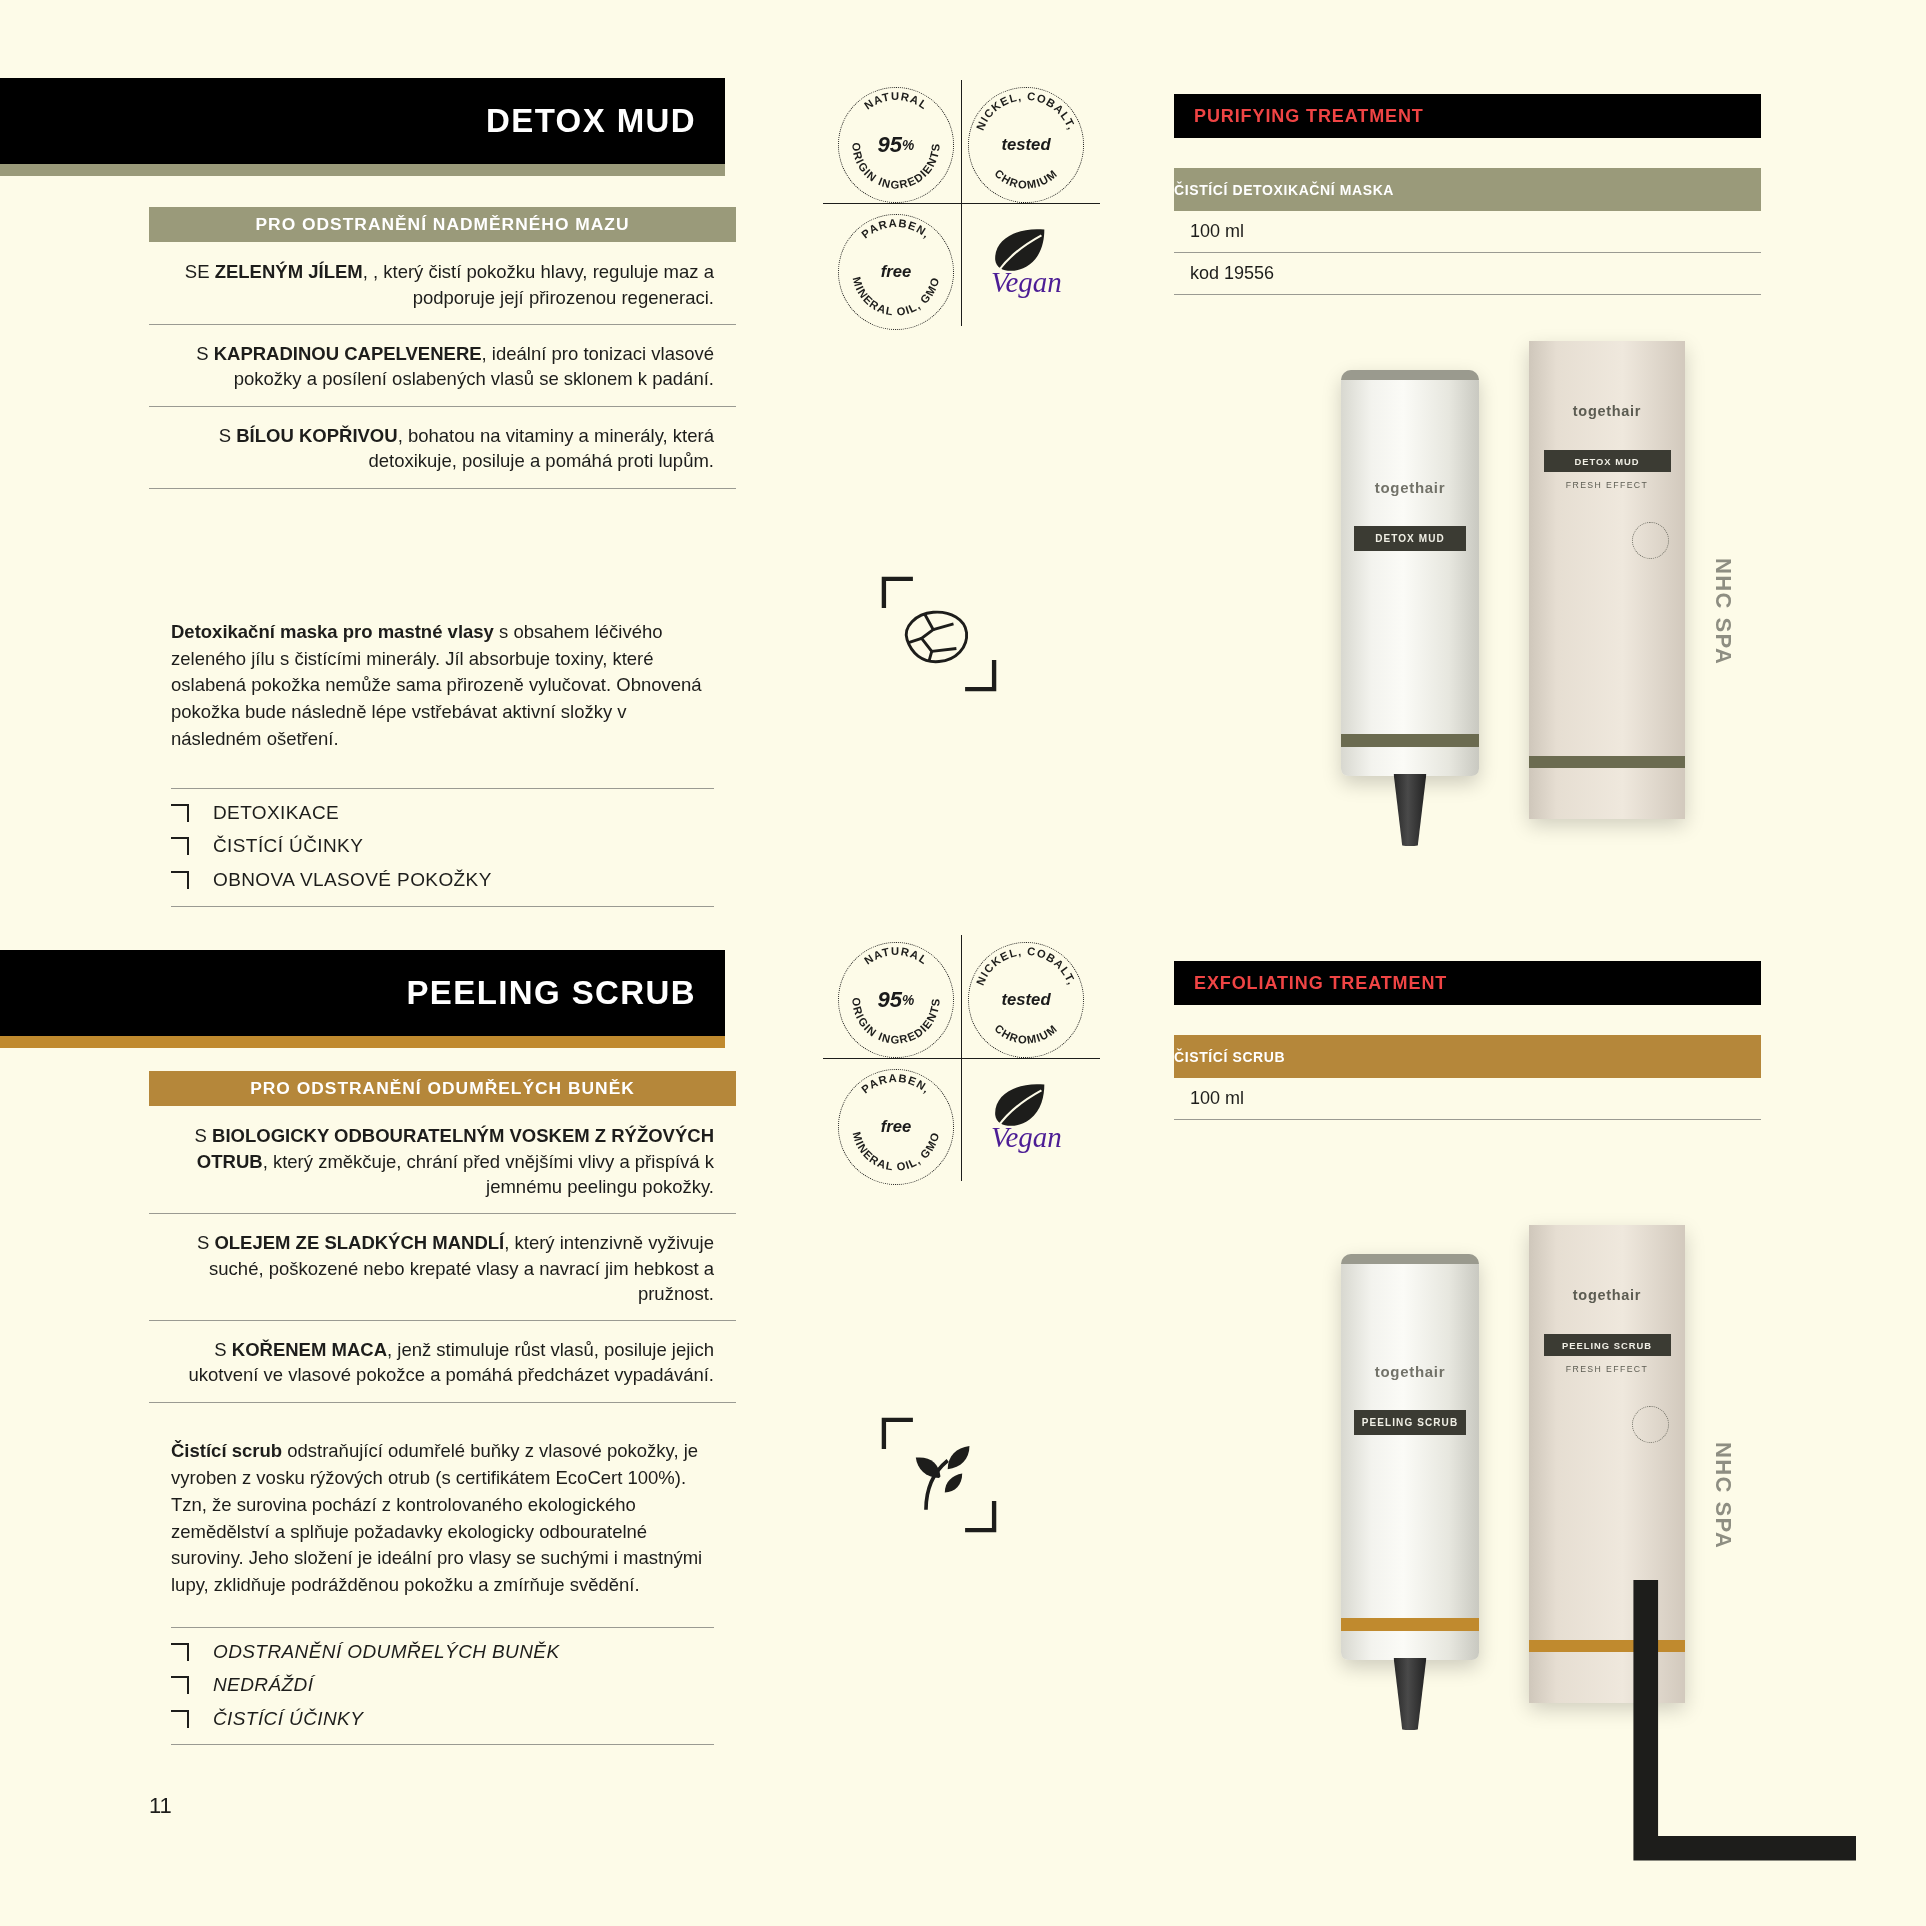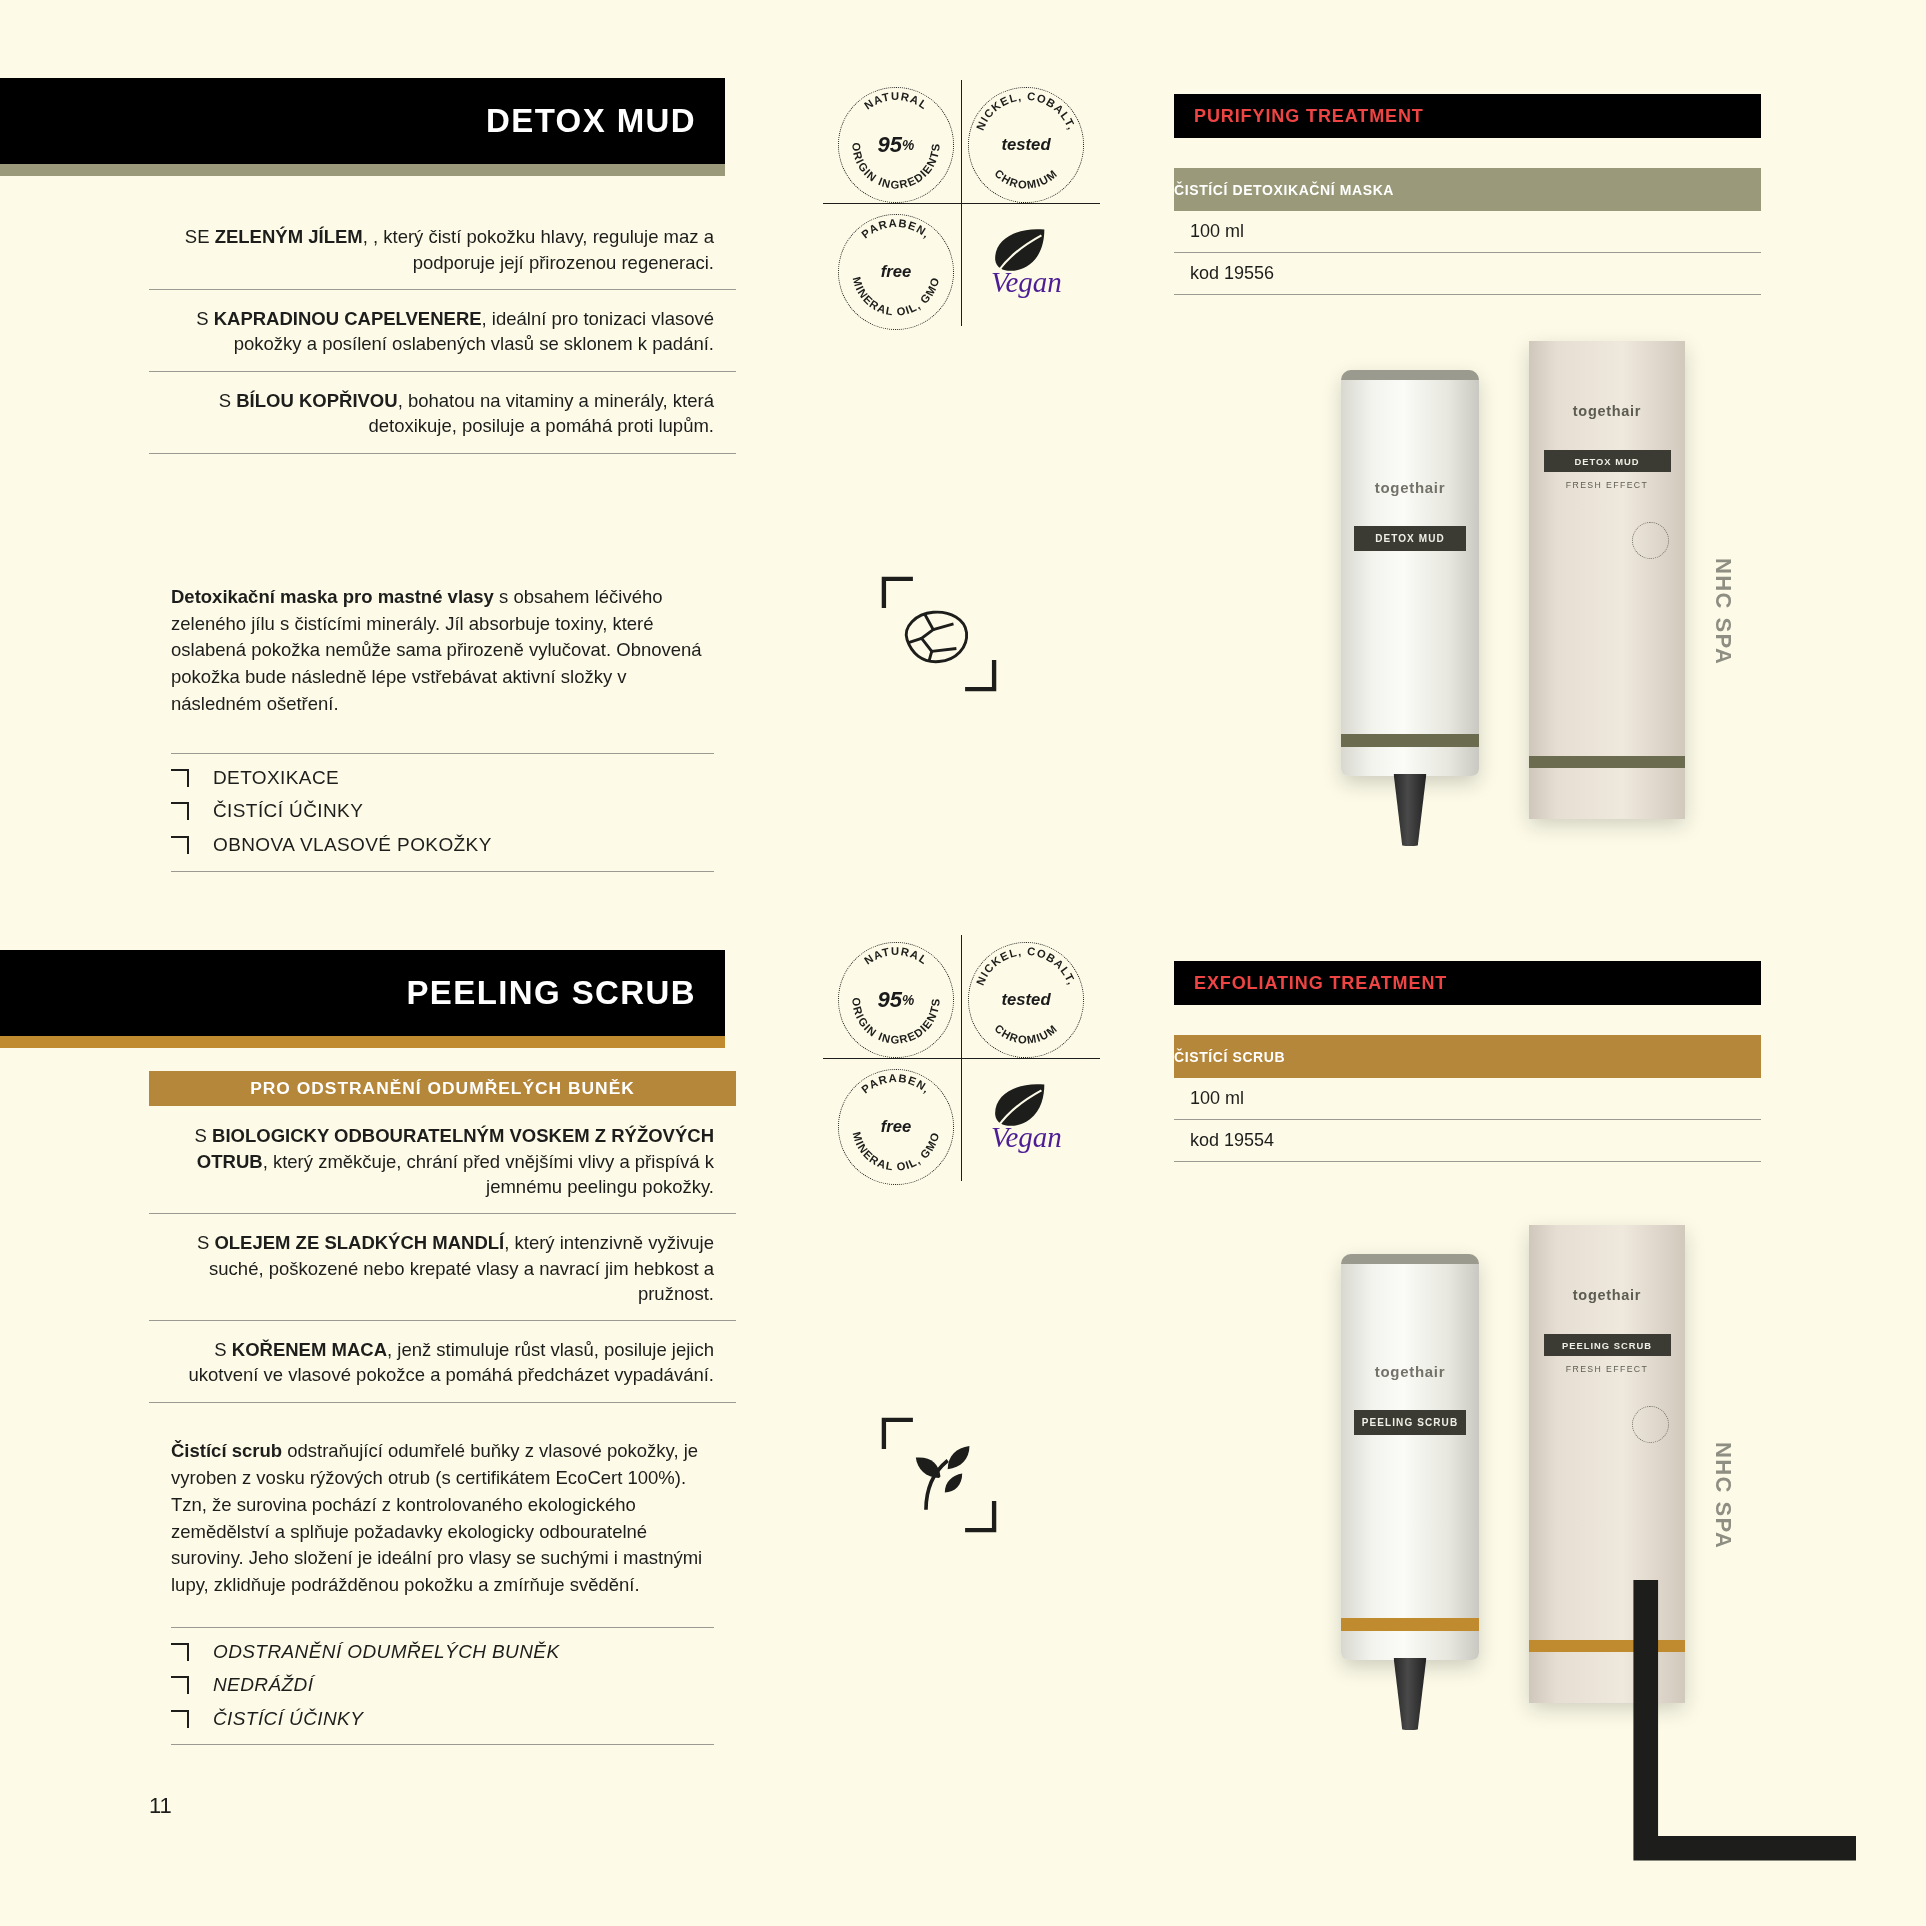--- a/index.html
+++ b/index.html
@@ -377,20 +377,21 @@
 
 <div class="page">
 
   <div class="band" style="top:78px;">
     <div class="bar"></div>
     <div class="title">DETOX MUD</div>
     <div class="accent" style="background:#9a9a7a;"></div>
   </div>
 
   <div class="left-col" style="left:149px; top:207px;">
+    <div class="sub-bar" style="background:#9a9a7a;">PRO ODSTRANĚNÍ NADMĚRNÉHO MAZU</div>
 
     <div class="ing-list">
       <div class="ing">
         <span>SE </span><b>ZELENÝM JÍLEM</b><span>, , který čistí pokožku hlavy, reguluje maz a podporuje její přirozenou regeneraci.</span>
       </div>
       <div class="ing">
         <span>S </span><b>KAPRADINOU CAPELVENERE</b><span>, ideální pro tonizaci vlasové pokožky a posílení oslabených vlasů se sklonem k padání.</span>
       </div>
       <div class="ing">
         <span>S </span><b>BÍLOU KOPŘIVOU</b><span>, bohatou na vitaminy a minerály, která detoxikuje, posiluje a pomáhá proti lupům.</span>
@@ -599,21 +600,20 @@
     <path d="M62,128 C62,100 70,78 92,60" stroke="#1d1d1b" stroke-width="5" fill="none"></path>
     <path d="M80,84 C62,84 50,72 48,56 C68,54 80,64 82,82 Z" fill="#1d1d1b"></path>
     <path d="M92,72 C92,54 104,42 122,40 C122,58 110,70 92,72 Z" fill="#1d1d1b"></path>
     <path d="M88,104 C88,90 98,80 112,78 C112,94 102,104 88,104 Z" fill="#1d1d1b"></path>
   </svg>
 
   <div class="right-col" style="left:1174px; top:961px;">
     <div class="treat-bar">EXFOLIATING TREATMENT</div>
     <div class="prod-name-bar" style="background:#b5873a;">ČISTÍCÍ SCRUB</div>
     <div class="prod-line">100 ml</div>
-    <div class="prod-line">kod 19554</div>
   </div>
 
   <div class="photo" style="left:1290px; top:1225px;">
     <div class="box">
       <div class="bx-logo">togethair</div>
       <div class="bx-lbl">PEELING SCRUB</div>
       <div class="bx-sub">FRESH EFFECT</div>
       <div class="bx-seal"></div>
       <div class="bx-stripe" style="background:#c08a2e;"></div>
       <div class="nhc">NHC SPA</div>

